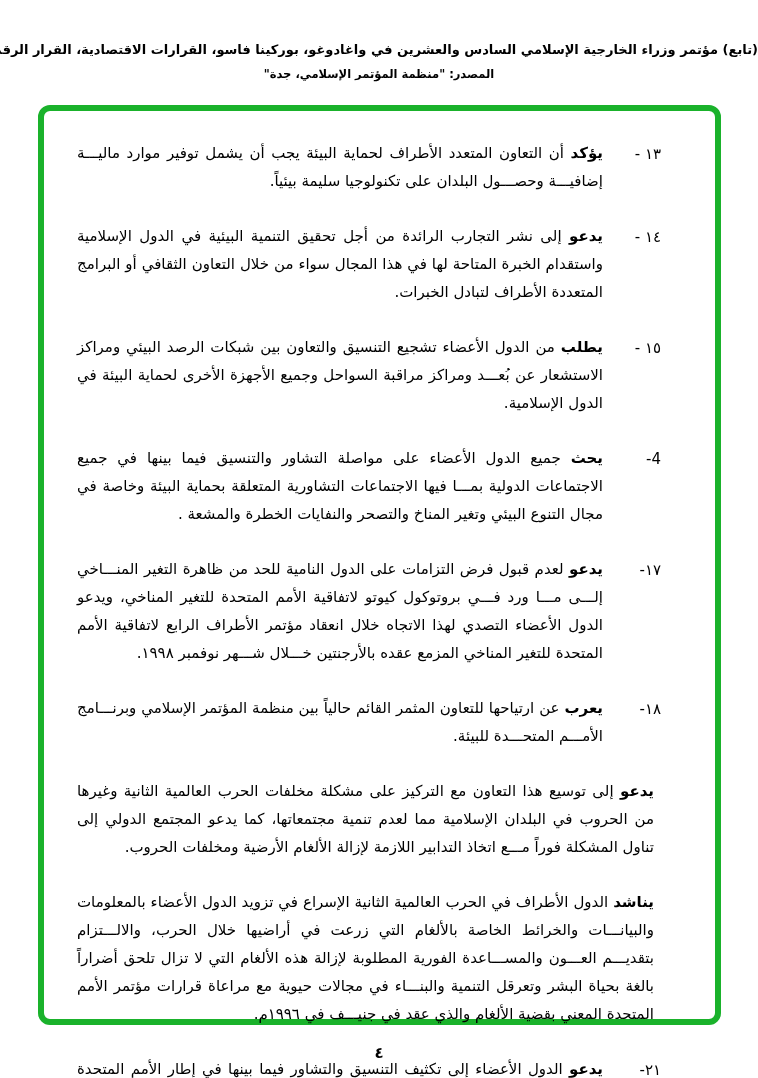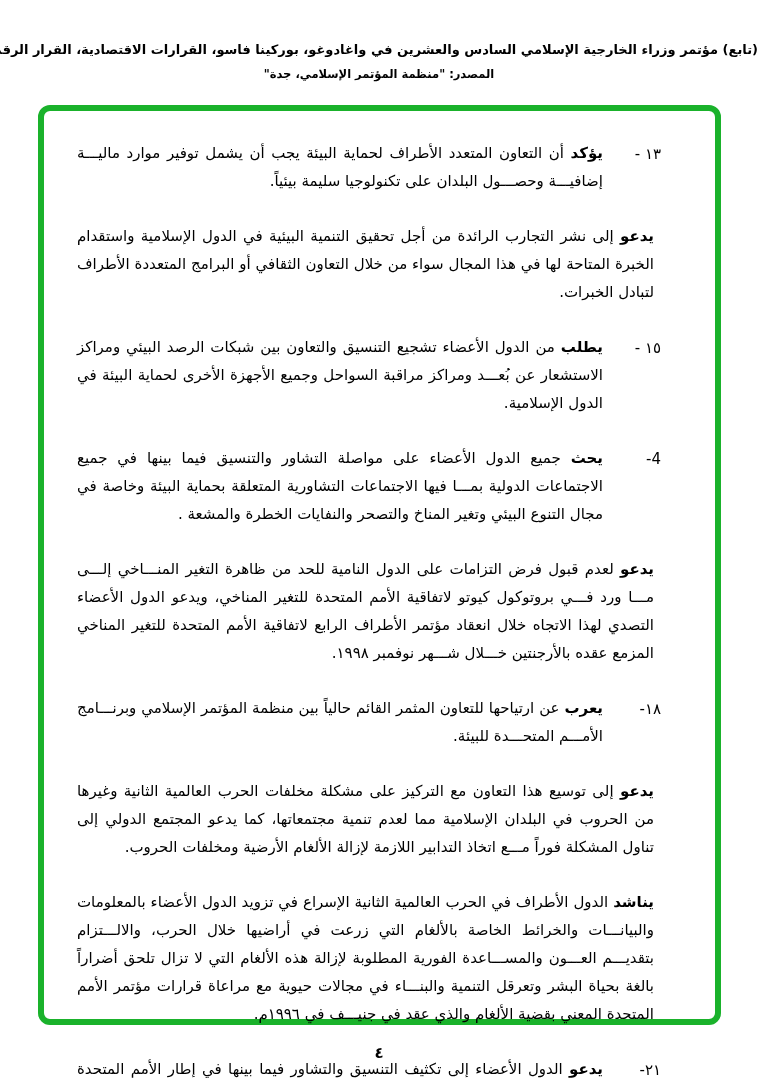--- a/index.html
+++ b/index.html
@@ -94,37 +94,39 @@
 
   <section class="green-box">
 
     <div class="item">
       <span class="num">١٣ -</span>
       <p class="txt"><span class="lead">يؤكد</span>
         <span>أن التعاون المتعدد الأطراف لحماية البيئة يجب أن يشمل توفير موارد ماليـــة إضافيـــة وحصـــول البلدان على تكنولوجيا سليمة بيئياً.</span></p>
     </div>
 
     <div class="item">
+      <span class="num">١٤ -</span>
       <p class="txt"><span class="lead">يدعو</span>
         <span>إلى نشر التجارب الرائدة من أجل تحقيق التنمية البيئية في الدول الإسلامية واستقدام الخبرة المتاحة لها في هذا المجال سواء من خلال التعاون الثقافي أو البرامج المتعددة الأطراف لتبادل الخبرات.</span></p>
     </div>
 
     <div class="item">
       <span class="num">١٥ -</span>
       <p class="txt"><span class="lead">يطلب</span>
         <span>من الدول الأعضاء تشجيع التنسيق والتعاون بين شبكات الرصد البيئي ومراكز الاستشعار عن بُعـــد ومراكز مراقبة السواحل وجميع الأجهزة الأخرى لحماية البيئة في الدول الإسلامية.</span></p>
     </div>
 
     <div class="item">
       <span class="num">4-</span>
       <p class="txt"><span class="lead">يحث</span>
         <span>جميع الدول الأعضاء على مواصلة التشاور والتنسيق فيما بينها في جميع الاجتماعات الدولية بمـــا فيها الاجتماعات التشاورية المتعلقة  بحماية البيئة وخاصة في مجال التنوع  البيئي وتغير المناخ والتصحر والنفايات الخطرة والمشعة .</span></p>
     </div>
 
     <div class="item">
+      <span class="num">١٧-</span>
       <p class="txt"><span class="lead">يدعو</span>
         <span>لعدم قبول فرض التزامات على الدول النامية للحد من ظاهرة  التغير المنـــاخي إلـــى مـــا ورد فـــي بروتوكول كيوتو لاتفاقية الأمم  المتحدة للتغير المناخي، ويدعو الدول الأعضاء التصدي لهذا الاتجاه خلال انعقاد مؤتمر الأطراف الرابع لاتفاقية الأمم المتحدة للتغير المناخي المزمع عقده بالأرجنتين خـــلال شـــهر نوفمبر ١٩٩٨.</span></p>
     </div>
 
     <div class="item">
       <span class="num">١٨-</span>
       <p class="txt"><span class="lead">يعرب</span>
         <span>عن ارتياحها للتعاون المثمر القائم حالياً بين منظمة المؤتمر الإسلامي وبرنـــامج الأمـــم المتحـــدة للبيئة.</span></p>
     </div>
 

